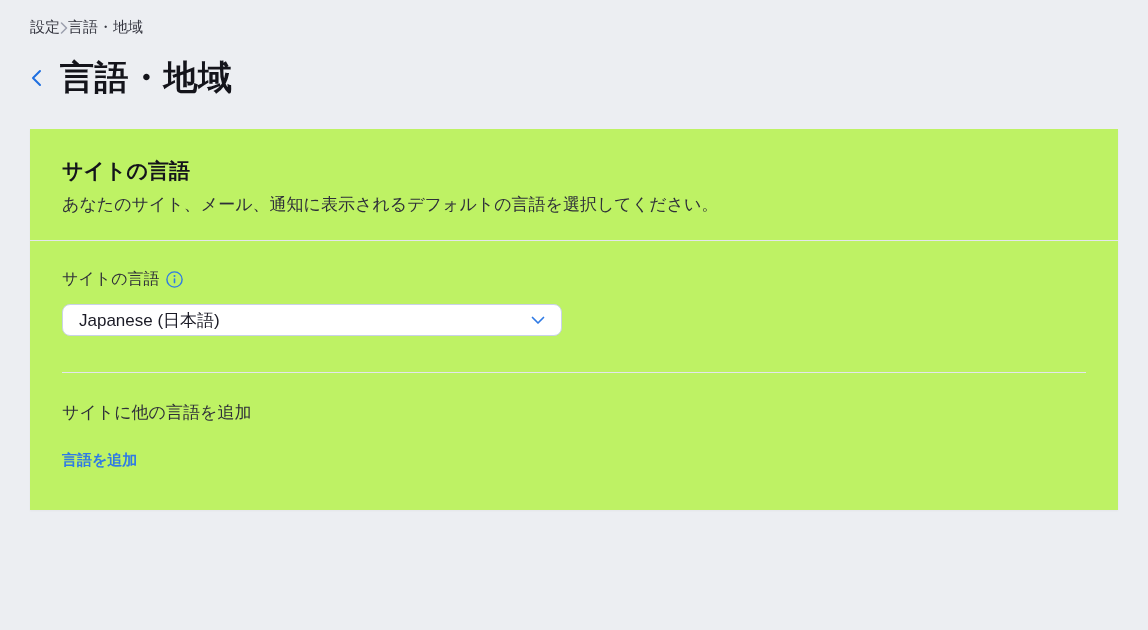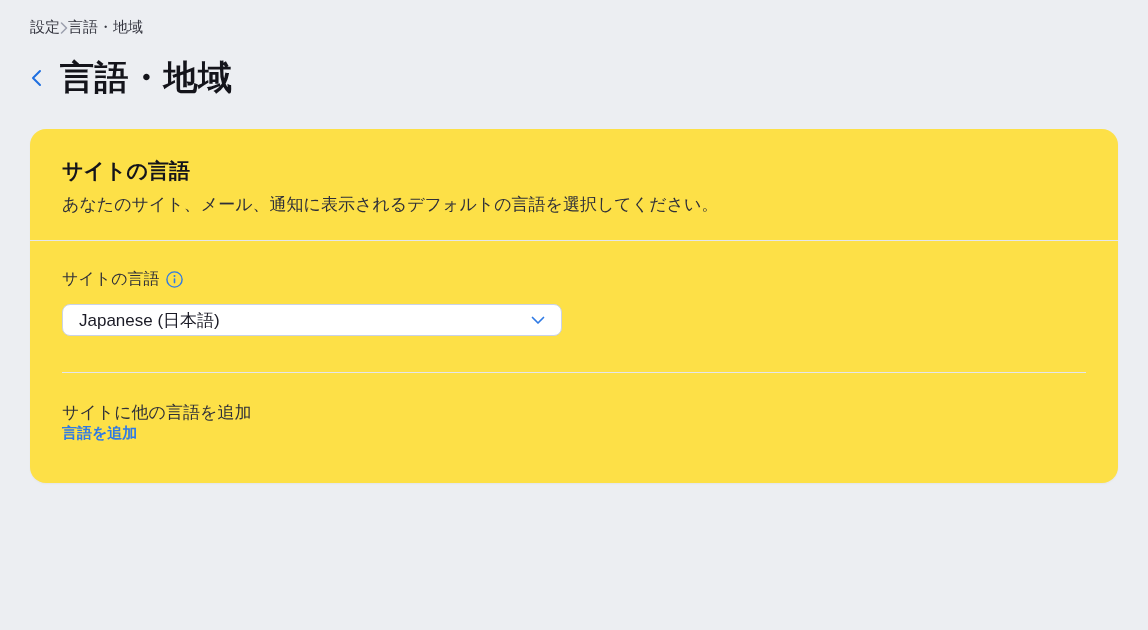--- a/index.html
+++ b/index.html
@@ -52,22 +52,22 @@
       font-size: 34px;
       font-weight: 700;
       letter-spacing: 0.5px;
       color: #14141b;
     }
     .page-desc {
       font-size: 17px;
       color: #2e2f39;
     }
     .card {
-      background: #fde047;
-      border-radius: 16px;
+      background: #bef264;
+      border-radius: 0;
       margin: 28px 30px 0;
       box-shadow: 0 1px 2px rgba(0,0,0,0.04);
     }
     .card-header {
       padding: 28px 32px 24px;
       border-bottom: 1px solid #e4e6ec;
     }
     .card-title {
       font-size: 21px;
       font-weight: 700;
@@ -117,21 +117,21 @@
     .divider {
       border-top: 1px solid #e4e6ec;
       margin: 36px 0 0;
     }
     .multi-section {
       padding: 28px 0 32px;
     }
     .multi-title {
       font-size: 17px;
       color: #2e2f39;
-      margin-bottom: 0;
+      margin-bottom: 27px;
     }
     .multi-desc {
       font-size: 17px;
       color: #2e2f39;
       margin-bottom: 10px;
     }
     .link {
       font-size: 15px;
       color: #2f7ae5;
       cursor: pointer;

